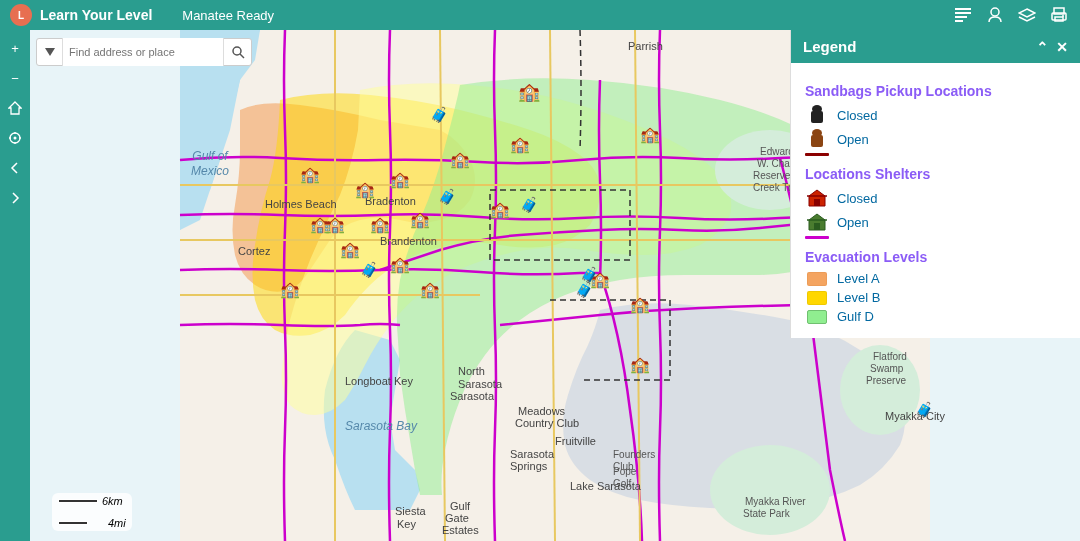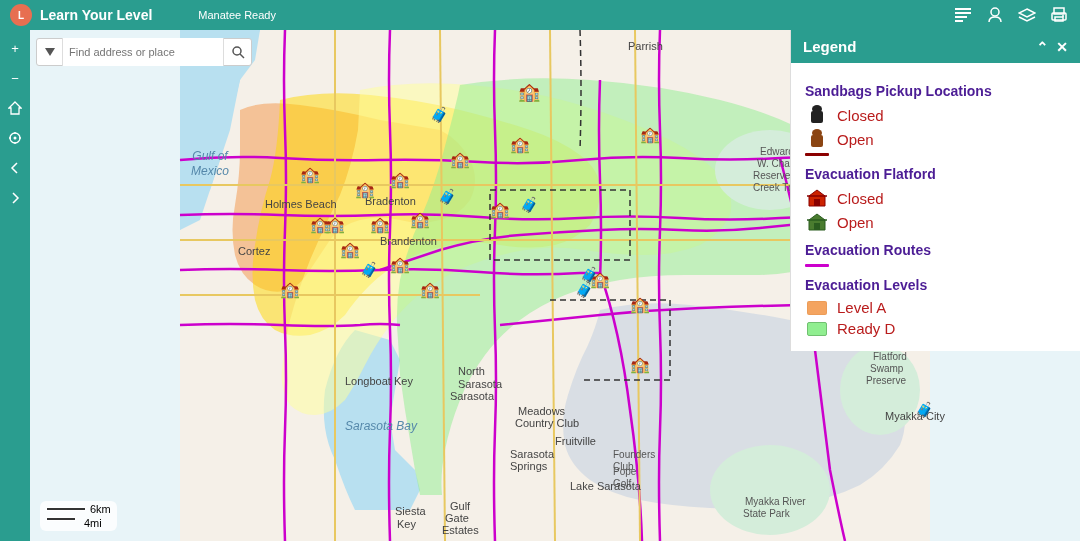--- a/index.html
+++ b/index.html
@@ -14,21 +14,21 @@
       display: flex; align-items: center; padding: 0 10px; gap: 8px;
     }
     #logo-icon {
       width: 22px; height: 22px; background: #e76f51; border-radius: 50%;
       display: flex; align-items: center; justify-content: center; color: white; font-size: 12px; font-weight: bold;
     }
     #app-title {
       color: white; font-size: 14px; font-weight: bold;
     }
     #subtitle {
-      color: white; font-size: 11px; margin-left: 36px;
+      color: white; font-size: 13px; margin-left: 20px;
     }
     #topbar-icons {
       margin-left: auto; display: flex; align-items: center; gap: 2px; padding-right: 6px;
     }
     .topbar-btn {
       width: 30px; height: 30px; display: flex; align-items: center; justify-content: center;
       color: white; cursor: pointer; font-size: 14px;
     }
 
     
@@ -79,44 +79,44 @@
     }
     #legend-header {
       background: #2a9d8f; color: white; padding: 8px 12px;
       display: flex; align-items: center; justify-content: space-between; font-size: 15px; font-weight: bold;
     }
     #legend-header-icons { display: flex; gap: 8px; }
     .legend-header-btn { cursor: pointer; color: white; font-size: 14px; }
 
     #legend-body { padding: 10px 14px; }
     .legend-section-title {
-      font-size: 14px; font-weight: bold; color: #4c1d95; margin: 10px 0 6px 0;
+      font-size: 14px; font-weight: bold; color: #8b5cf6; margin: 10px 0 6px 0;
     }
     .legend-item {
-      display: flex; align-items: center; gap: 8px; margin: 4px 0; font-size: 15px; color: #b91c1c;
+      display: flex; align-items: center; gap: 8px; margin: 4px 0; font-size: 13px; color: #0369a1;
     }
     .legend-icon-area { width: 24px; display: flex; align-items: center; justify-content: center; }
 
     
     .line-sandbag {
       width: 24px; height: 3px; background: #8B0000; border-radius: 1px;
     }
     .line-evacuation {
       width: 24px; height: 3px; background: #cc00cc; border-radius: 1px;
     }
 
     
     .level-swatch {
       width: 20px; height: 14px; border-radius: 2px;
     }
 
     
     #scale-bar {
-      position: absolute; bottom: 10px; left: 10px; z-index: 101;
-      background: rgba(255,255,255,0.8); padding: 2px 6px; font-size: 11px; border-radius: 6px;
+      position: absolute; bottom: 10px; left: 22px; z-index: 101;
+      background: rgba(255,255,255,0.8); padding: 2px 6px; font-size: 11px; border-radius: 6px; font-style: italic;
     }
 
     
     .water { fill: #b8e0f0; }
     .land { fill: #f5f0e8; }
     .green-area { fill: #d4edda; }
     .road { stroke: #e8c860; stroke-width: 2; fill: none; }
     .evac-route { stroke: #cc00cc; stroke-width: 2.5; fill: none; }
     .dashed-line { stroke: #333; stroke-width: 1.5; fill: none; stroke-dasharray: 6,4; }
 
@@ -347,21 +347,21 @@
     <text x="745" y="385" font-size="15" fill="#222" text-anchor="middle">🧳</text>
 
     <text x="405" y="265" font-size="15" fill="#8B4513" text-anchor="middle">🧳</text>
   </svg>
 
   <div id="scale-bar">
     <div style="display:flex; align-items:center; gap:4px;">
       <div style="width:40px; height:4px; background:#333; border:1px solid white;"></div>
       <span style="font-size:11px;">6km</span>
     </div>
-    <div style="display:flex; align-items:flex-start; gap:8px; margin-top:2px;">
+    <div style="display:flex; align-items:center; gap:20px; margin-top:10px;">
       <div style="width:30px; height:4px; background:#333; border:1px solid white;"></div>
       <span style="font-size:11px;">4mi</span>
     </div>
   </div>
 </div>
 
 <div id="legend-panel">
   <div id="legend-header">
     <span>Legend</span>
     <div id="legend-header-icons">
@@ -390,21 +390,21 @@
       </div>
       <span>Open</span>
     </div>
 
     <div class="legend-item">
       <div class="legend-icon-area">
         <div class="line-sandbag"></div>
       </div>
     </div>
 
-    <div class="legend-section-title">Evacuation Flatford</div>
+    <div class="legend-section-title">Locations Shelters</div>
     <div class="legend-item">
       <div class="legend-icon-area">
         <svg width="20" height="20" viewBox="0 0 20 20">
           <polygon points="10,2 18,8 18,18 2,18 2,8" fill="#cc2200" stroke="#880000" stroke-width="1"></polygon>
           <rect x="7" y="11" width="6" height="7" fill="#880000"></rect>
           <line x1="0" y1="8" x2="20" y2="8" stroke="#880000" stroke-width="1.5"></line>
         </svg>
       </div>
       <span>Closed</span>
     </div>
@@ -412,35 +412,40 @@
       <div class="legend-icon-area">
         <svg width="20" height="20" viewBox="0 0 20 20">
           <polygon points="10,2 18,8 18,18 2,18 2,8" fill="#4a7c2f" stroke="#2a5c1f" stroke-width="1"></polygon>
           <rect x="7" y="11" width="6" height="7" fill="#2a5c1f"></rect>
           <line x1="0" y1="8" x2="20" y2="8" stroke="#2a5c1f" stroke-width="1.5"></line>
         </svg>
       </div>
       <span>Open</span>
     </div>
 
-    <div class="legend-section-title">Evacuation Routes</div>
     <div class="legend-item">
       <div class="legend-icon-area">
         <div class="line-evacuation"></div>
       </div>
     </div>
 
     <div class="legend-section-title">Evacuation Levels</div>
     <div class="legend-item">
       <div class="legend-icon-area">
         <div class="level-swatch" style="background:#f4a460; border:1px solid #d4824040;"></div>
       </div>
       <span>Level A</span>
     </div>
     <div class="legend-item">
       <div class="legend-icon-area">
+        <div class="level-swatch" style="background:#ffd700; border:1px solid #c0a00040;"></div>
+      </div>
+      <span>Level B</span>
+    </div>
+    <div class="legend-item">
+      <div class="legend-icon-area">
         <div class="level-swatch" style="background:#90ee90; border:1px solid #509050; border-style: solid; border-width:1px; border-color:#70c070;"></div>
       </div>
-      <span>Ready D</span>
+      <span>Gulf D</span>
     </div>
 
   </div>
 </div>
 
 </body></html>

